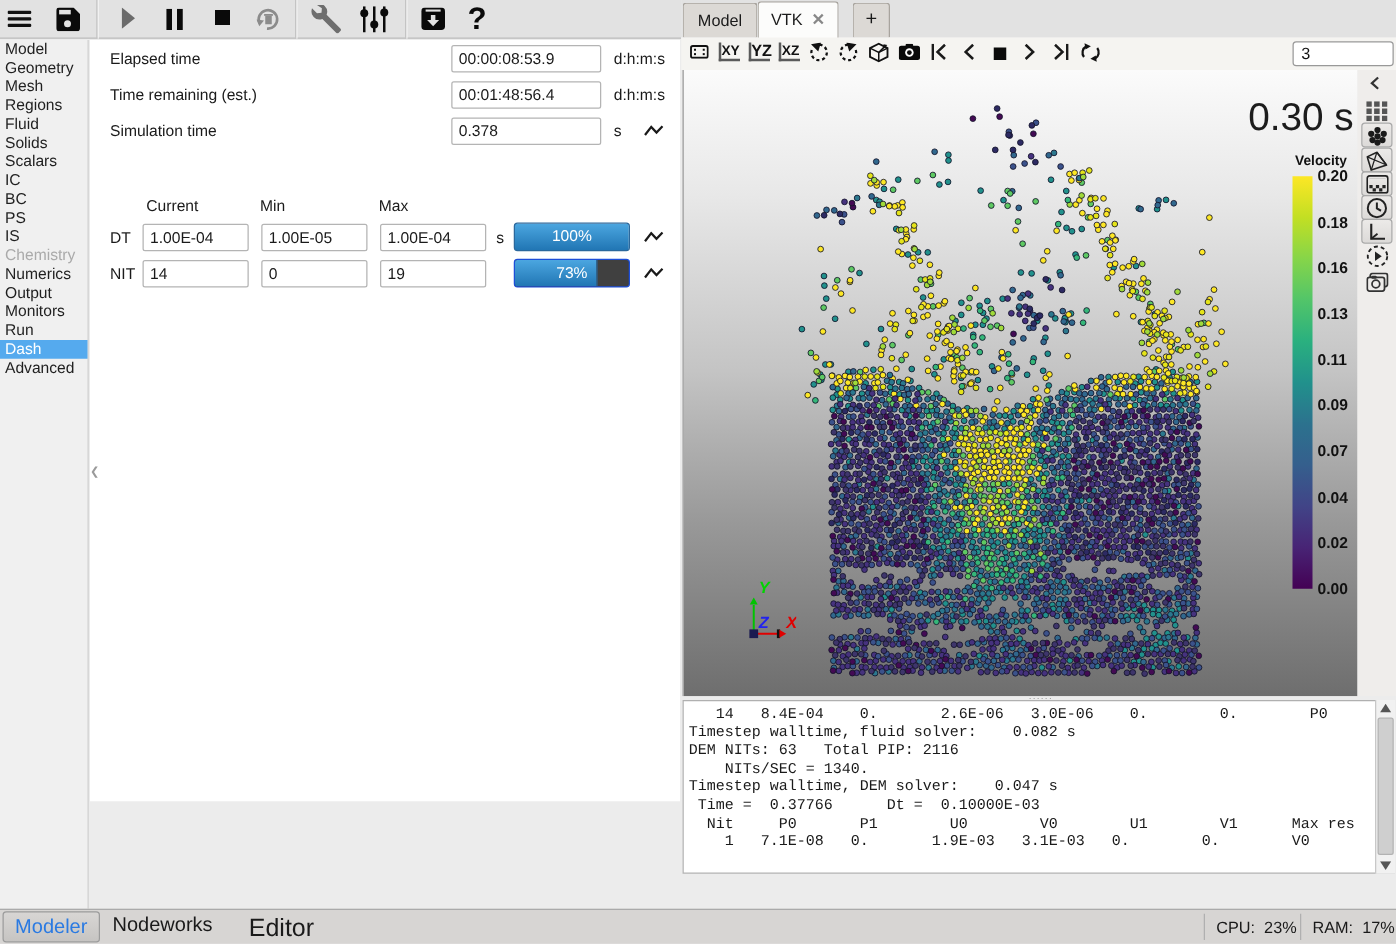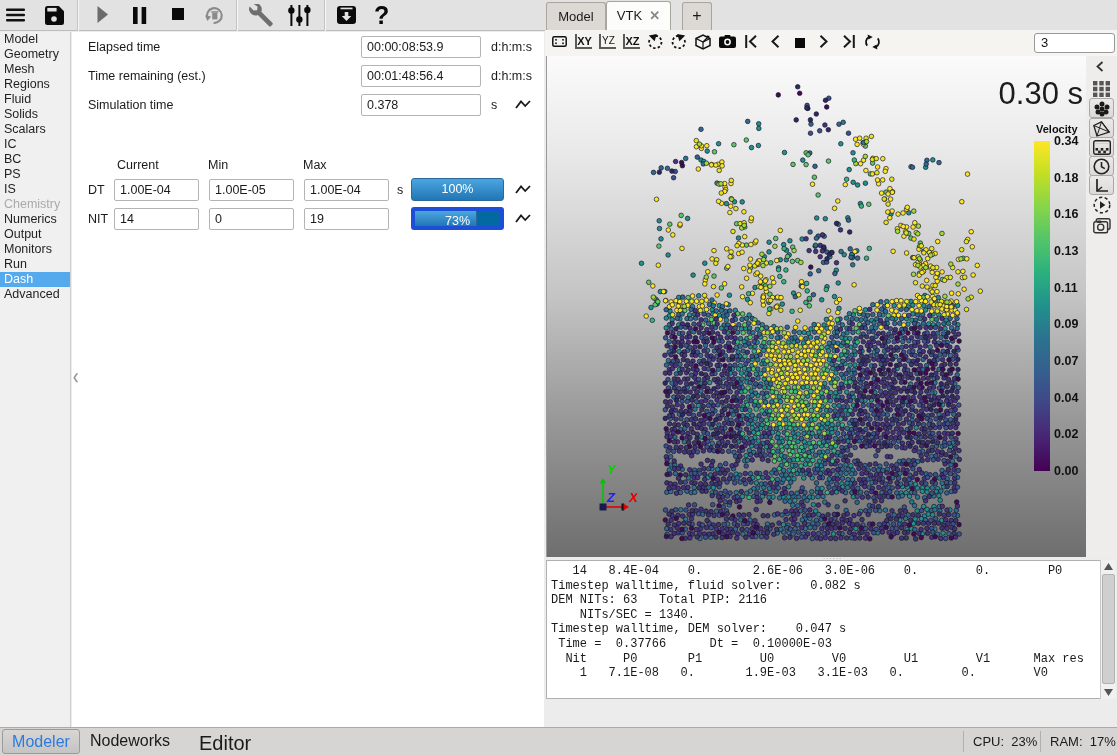--- a/index.html
+++ b/index.html
@@ -6,25 +6,25 @@
 #root{position:relative;width:1117px;height:755px}
 
 #toolbar{position:absolute;left:0;top:0;width:545px;height:31px;background:#e2e2e2;border-bottom:1px solid #bcbcbc}
 #toolbar .sep{position:absolute;top:0;width:1px;height:31px;background:#c4c4c4;box-shadow:1px 0 0 #f6f6f6}
 
 #sidebar{position:absolute;left:0;top:32px;width:71px;height:695px;background:#f0f0f0;border-right:1px solid #d0d0d0}
 #sidebar .it{height:15px;line-height:15px;font-size:12.5px;color:#1f1f1f;padding-left:4px;white-space:nowrap}
 #sidebar .dis{color:#aaa}
 #sidebar .sel{background:#55aaee;color:#fff}
 
-#main{position:absolute;left:72px;top:32px;width:472px;height:695px;background:#fff}
+#main{position:absolute;left:72px;top:32px;width:472px;height:609px;background:#fff}
 .lbl{position:absolute;font-size:12.5px;color:#1a1a1a;white-space:nowrap}
 .inp{position:absolute;height:22px;background:#fff;border:1px solid #b4b4b4;border-radius:2px;font-size:12.5px;color:#1a1a1a;line-height:20px;padding-left:5px;white-space:nowrap}
 .pbar{position:absolute;height:23px;border:1px solid #2b689c;border-radius:3px;background:linear-gradient(#4ba6e0,#2176b4);color:#fff;font-size:12.5px;text-align:center;line-height:21px}
-.pbar2{position:absolute;height:23px;border:4px solid #1d4ed8;border-radius:3px;background:#0369a1;overflow:hidden}
+.pbar2{position:absolute;height:23px;border:1px solid #1d4ed8;border-radius:3px;background:#404040;overflow:hidden}
 .pbar2 .fill{position:absolute;left:0;top:0;bottom:0;width:73%;background:linear-gradient(#4ba6e0,#2176b4);border-right:1px solid #2b689c}
 .pbar2 .txt{position:absolute;left:0;top:0;right:0;color:#fff;font-size:12.5px;text-align:center;line-height:21px}
 
 #rcol{position:absolute;left:545px;top:0;width:572px;height:727px;background:#ececec}
 #tabbar{position:absolute;left:0;top:0;width:572px;height:30px;background:#e2e2e2}
 .tab{position:absolute;top:2px;height:28px;background:#dcd9d5;border:1px solid #a8a49e;border-bottom:none;border-top-left-radius:3px;border-top-right-radius:3px;font-size:13px;color:#1a1a1a;text-align:center}
 .tab.active{background:#fcfcfb;height:30px;top:1px}
 #vtkbar{position:absolute;left:0;top:30px;width:572px;height:26px;background:#f5f4f1}
 #viewport{position:absolute;left:1px;top:56px;width:540px;height:501px;background:linear-gradient(#fbfbfb 0%,#e8e8e8 20%,#c4c4c4 48%,#999 72%,#6e6e6e 100%);overflow:hidden;border-left:1px solid #9a9a9a}
 #rstrip{position:absolute;left:541px;top:56px;width:31px;height:501px;background:#efedeb}
@@ -166,21 +166,21 @@
         <svg class="abs" style="left:7px;top:6px" width="15" height="11" viewBox="0 0 15 11">
           <rect x="0.8" y="0.8" width="13.4" height="9.4" rx="1.5" fill="none" stroke="#111" stroke-width="1.5"></rect>
           <g fill="#111">
             <rect x="3.2" y="3" width="1.6" height="1.6"></rect>
             <rect x="10.2" y="3" width="1.6" height="1.6"></rect>
             <rect x="3.2" y="6.5" width="1.6" height="1.6"></rect>
             <rect x="10.2" y="6.5" width="1.6" height="1.6"></rect>
           </g>
         </svg>
 <div class="abs" style="left:30px;top:4px;width:17px;height:15px;border-left:2px solid #5a5a5a;border-bottom:2px solid #5a5a5a;font-size:11px;font-weight:bold;color:#111;text-align:center;line-height:14px">XY</div>
-<div class="abs" style="left:54px;top:4px;width:17px;height:15px;border-left:2px solid #5a5a5a;border-bottom:2px solid #5a5a5a;font-size:10px;font-weight:normal;color:#111;text-align:center;line-height:14px">YZ</div>
+<div class="abs" style="left:54px;top:4px;width:17px;height:15px;border-left:2px solid #5a5a5a;border-bottom:2px solid #5a5a5a;font-size:13px;font-weight:bold;color:#111;text-align:center;line-height:14px">YZ</div>
 <div class="abs" style="left:78px;top:4px;width:17px;height:15px;border-left:2px solid #5a5a5a;border-bottom:2px solid #5a5a5a;font-size:11px;font-weight:bold;color:#111;text-align:center;line-height:14px">XZ</div>
 <svg class="abs" style="left:102px;top:4px" width="16" height="16" viewBox="0 0 16 16">
           <path d="M2.4 6.0 A6.2 6.2 0 1 0 7.0 1.9" fill="none" stroke="#111" stroke-width="1.8" stroke-dasharray="2.5 2.2"></path>
           <path d="M9.8 0 L1.8 1.4 L7.6 7.2 Z" fill="#111"></path>
         </svg>
 <svg class="abs" style="left:126px;top:4px" width="16" height="16" viewBox="0 0 16 16">
           <path d="M13.6 6.0 A6.2 6.2 0 1 1 9.0 1.9" fill="none" stroke="#111" stroke-width="1.8" stroke-dasharray="2.5 2.2"></path>
           <path d="M6.2 0 L14.2 1.4 L8.4 7.2 Z" fill="#111"></path>
         </svg>
 <svg class="abs" style="left:149px;top:3px" width="18" height="18" viewBox="0 0 18 18">
@@ -3548,21 +3548,21 @@
               <circle cx="859.4" cy="206.1"></circle>
               <circle cx="790.1" cy="311.3"></circle>
               <circle cx="767.6" cy="309.0"></circle>
               <circle cx="852.3" cy="160.0"></circle>
             </g>
           </g>
         </svg>
 <div class="abs" style="right:3px;top:20px;font-size:31px;color:#1c1c1c">0.30 s</div>
 <div class="abs" style="left:489px;top:67px;font-size:11px;font-weight:bold;color:#111">Velocity</div>
 <div id="cbar"></div>
-<div class="cl" style="top:78px">0.34</div>
+<div class="cl" style="top:78px">0.20</div>
 <div class="cl" style="top:114.7px">0.18</div>
 <div class="cl" style="top:151.3px">0.16</div>
 <div class="cl" style="top:188px">0.13</div>
 <div class="cl" style="top:224.7px">0.11</div>
 <div class="cl" style="top:261.3px">0.09</div>
 <div class="cl" style="top:298px">0.07</div>
 <div class="cl" style="top:334.7px">0.04</div>
 <div class="cl" style="top:371.3px">0.02</div>
 <div class="cl" style="top:408px">0.00</div>
 <svg class="abs" style="left:40px;top:400px" width="50" height="60" viewBox="0 0 50 60">

